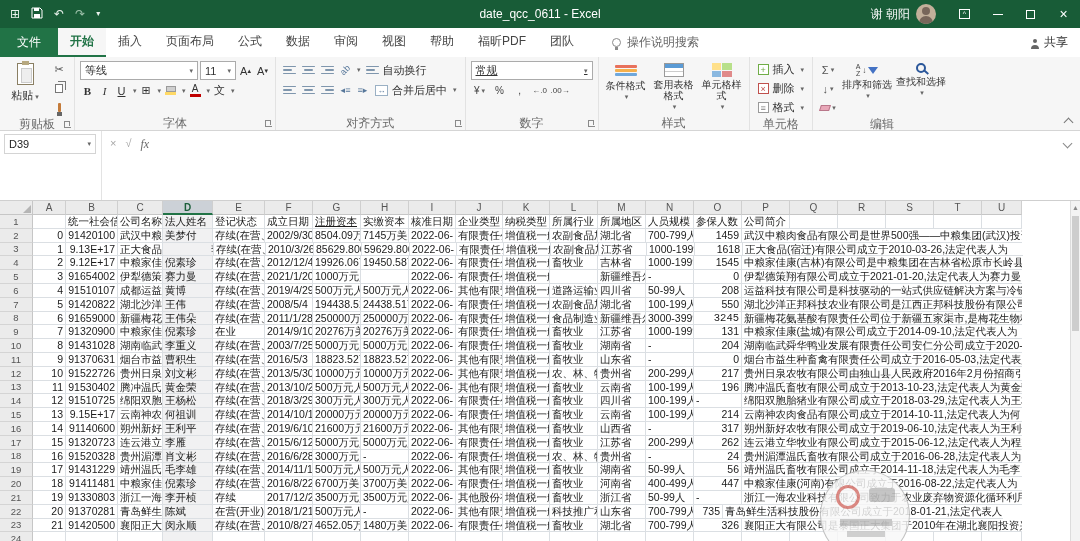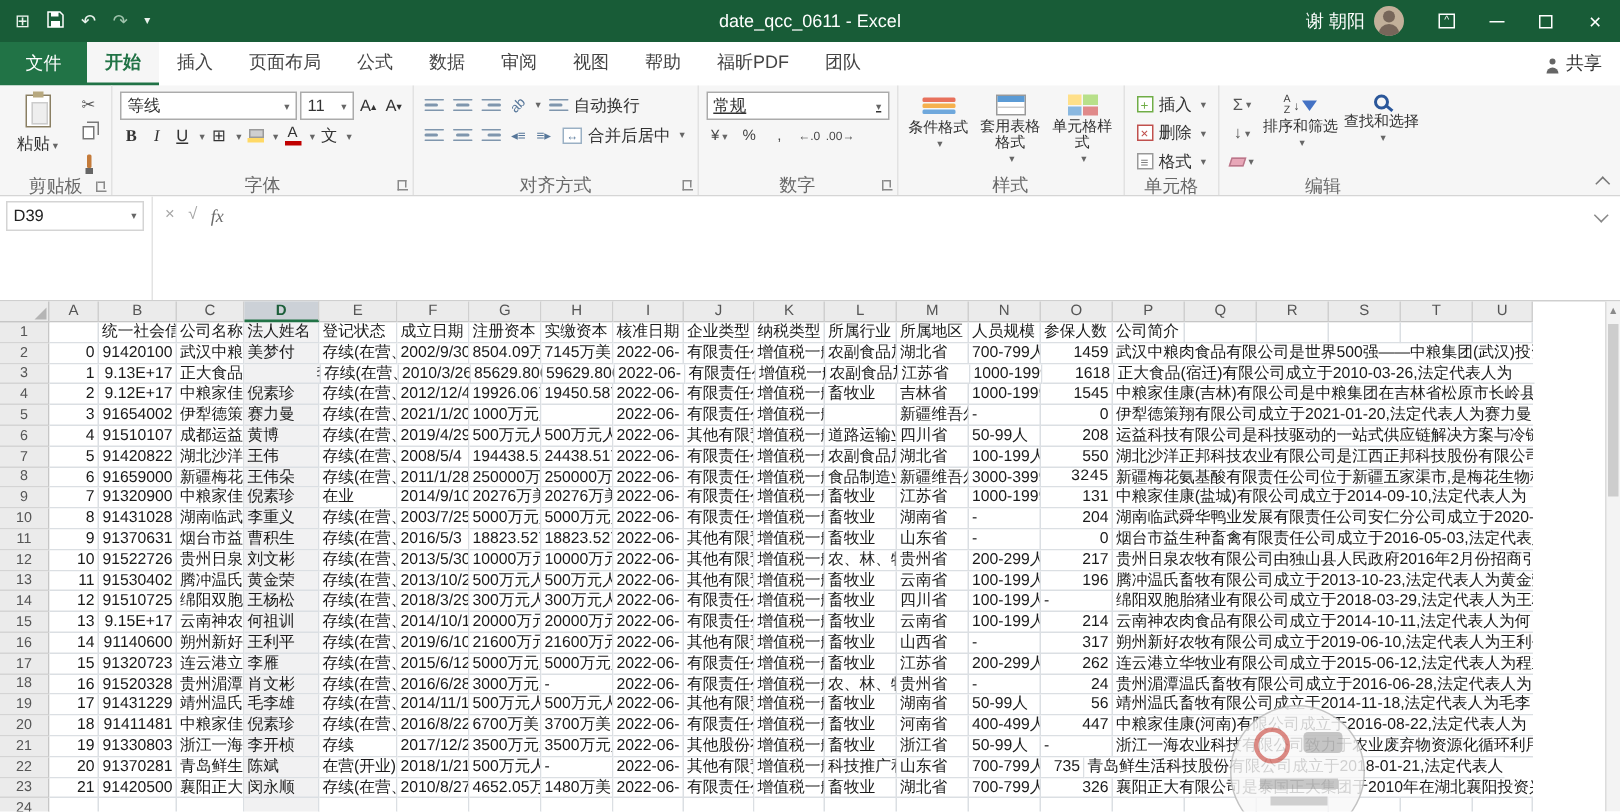--- a/index.html
+++ b/index.html
@@ -172,20 +172,24 @@
       <div class="tab">插入</div>
       <div class="tab">页面布局</div>
       <div class="tab">公式</div>
       <div class="tab">数据</div>
       <div class="tab">审阅</div>
       <div class="tab">视图</div>
       <div class="tab">帮助</div>
       <div class="tab">福昕PDF</div>
       <div class="tab">团队</div>
     </div>
+  <div class="tellme">
+    <span class="bulb"></span>
+    <span>操作说明搜索</span>
+  </div>
   <div class="share">
     <span class="person"></span>
     <span>共享</span>
   </div>
 </div>
 
 <div class="ribbon">
 
   <div class="rgroup">
     <div class="gbody">
@@ -464,21 +468,21 @@
       <div class="colhead" style="width: 40px;">U</div>
     </div>
     <div class="grow">
       <div class="rowhead" style="width: 33px;">1</div>
       <div class="cell" style="width: 33px;"></div>
       <div class="cell" style="width: 52px;">统一社会信用代码</div>
       <div class="cell" style="width: 45px;">公司名称</div>
       <div class="cell dtint" style="width: 50px;">法人姓名</div>
       <div class="cell" style="width: 52px;">登记状态</div>
       <div class="cell" style="width: 48px;">成立日期</div>
-      <div class="cell" style="width: 48px;">注册资本</div>
+      <div class="cell" style="width: 48px; text-decoration: underline;">注册资本</div>
       <div class="cell" style="width: 48px;">实缴资本</div>
       <div class="cell" style="width: 47px;">核准日期</div>
       <div class="cell" style="width: 47px;">企业类型</div>
       <div class="cell" style="width: 47px;">纳税类型</div>
       <div class="cell" style="width: 48px;">所属行业</div>
       <div class="cell" style="width: 48px;">所属地区</div>
       <div class="cell" style="width: 48px;">人员规模</div>
       <div class="cell" style="width: 48px;">参保人数</div>
       <div class="cell" style="width: 48px;">公司简介</div>
       <div class="cell" style="width: 48px;"></div>

